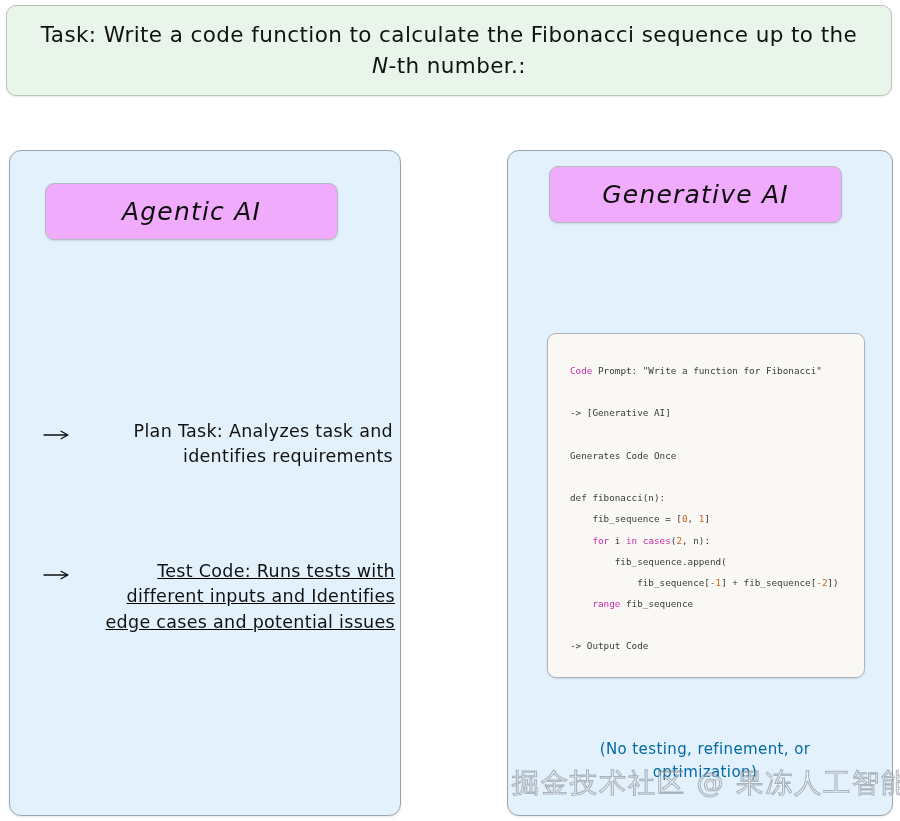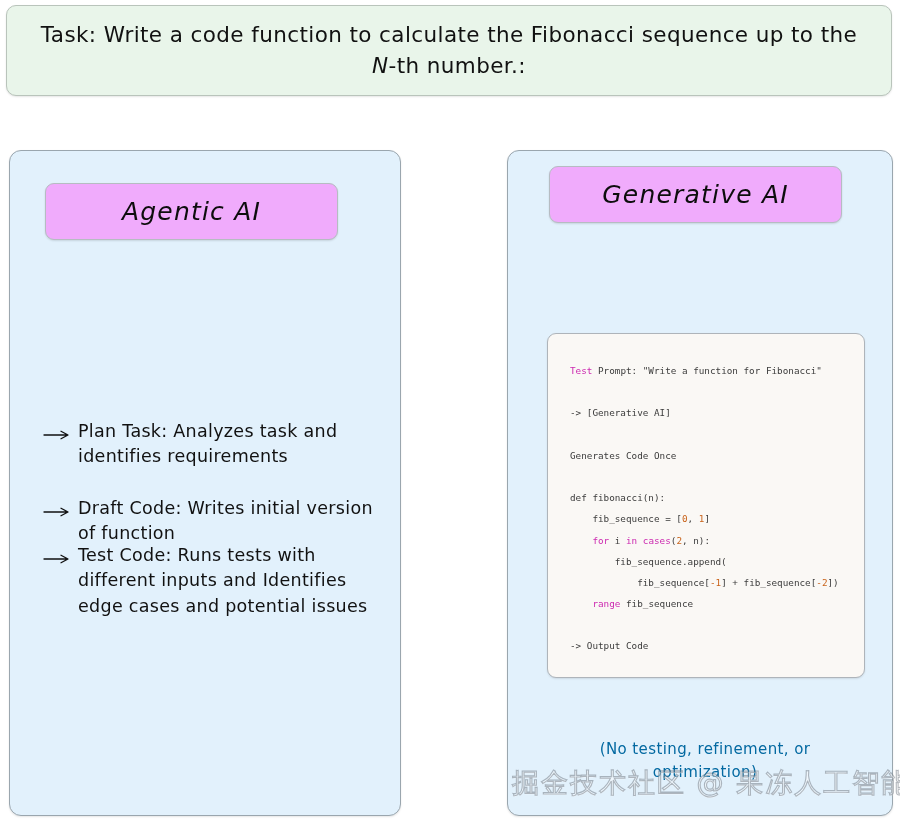--- a/index.html
+++ b/index.html
@@ -104,26 +104,26 @@
   .arrow-icon {
     flex: 0 0 auto;
     margin-top: 7px;
     margin-right: 5px;
   }
   .bullet-text {
     font-size: 17.5px;
     line-height: 1.45;
     color: #111111;
     letter-spacing: 0.3px;
-    text-align: left;
+    text-align: right;
   }
 
   #bullet-plan-task       { left: 33px;  top: 268px; width: 350px; }
   #bullet-draft-code      { left: 33px;  top: 345px; width: 352px; }
-  #bullet-test-code       { left: 33px;  top: 392px; width: 352px; }
+  #bullet-test-code       { left: 33px;  top: 408px; width: 352px; text-decoration: underline; }
   #bullet-revise-improve  { left: 33px;  top: 515px; width: 352px; }
   #bullet-finalize-doc    { left: 33px;  top: 605px; width: 350px; }
 
   
   #code-block {
     position: absolute;
     left: 547px;
     top: 333px;
     width: 318px;
     height: 345px;
@@ -190,28 +190,20 @@
 
   <div class="bullet" id="bullet-plan-task">
     <span class="arrow-icon">
       <svg width="30" height="12" viewBox="0 0 30 12">
           <path d="M1 6 H24 M18 2.2 L25 6 L18 9.8" fill="none" stroke="#111111" stroke-width="1.3" stroke-linecap="round" stroke-linejoin="round"></path>
         </svg>
     </span>
     <span class="bullet-text">Plan Task: Analyzes task and identifies requirements</span>
   </div>
 
-  <div class="bullet" id="bullet-draft-code">
-    <span class="arrow-icon">
-      <svg width="30" height="12" viewBox="0 0 30 12">
-          <path d="M1 6 H24 M18 2.2 L25 6 L18 9.8" fill="none" stroke="#111111" stroke-width="1.3" stroke-linecap="round" stroke-linejoin="round"></path>
-        </svg>
-    </span>
-    <span class="bullet-text">Draft Code: Writes initial version of function</span>
-  </div>
 
   <div class="bullet" id="bullet-test-code">
     <span class="arrow-icon">
       <svg width="30" height="12" viewBox="0 0 30 12">
           <path d="M1 6 H24 M18 2.2 L25 6 L18 9.8" fill="none" stroke="#111111" stroke-width="1.3" stroke-linecap="round" stroke-linejoin="round"></path>
         </svg>
     </span>
     <span class="bullet-text">Test Code:  Runs tests with different inputs and Identifies edge cases and potential issues</span>
   </div>
 
@@ -220,21 +212,21 @@
 
 <div class="panel" id="panel-generative">
 
   <div class="panel-title-box" id="title-box-generative">
     <span class="panel-title-text">Generative AI</span>
   </div>
 
 </div>
 
 <div id="code-block">
-  <pre><span class="tok-kw">Test</span> Prompt: "Write a function for Fibonacci"
+  <pre><span class="tok-kw">Code</span> Prompt: "Write a function for Fibonacci"
 
 -&gt; [Generative AI]
 
 Generates Code Once
 
 def fibonacci(n):
     fib_sequence = [<span class="tok-num">0</span>, <span class="tok-num">1</span>]
     <span class="tok-kw">for</span> i <span class="tok-kw">in</span> <span class="tok-kw">cases</span>(<span class="tok-num">2</span>, n):
         fib_sequence.append(
             fib_sequence[<span class="tok-num">-1</span>] + fib_sequence[<span class="tok-num">-2</span>])

